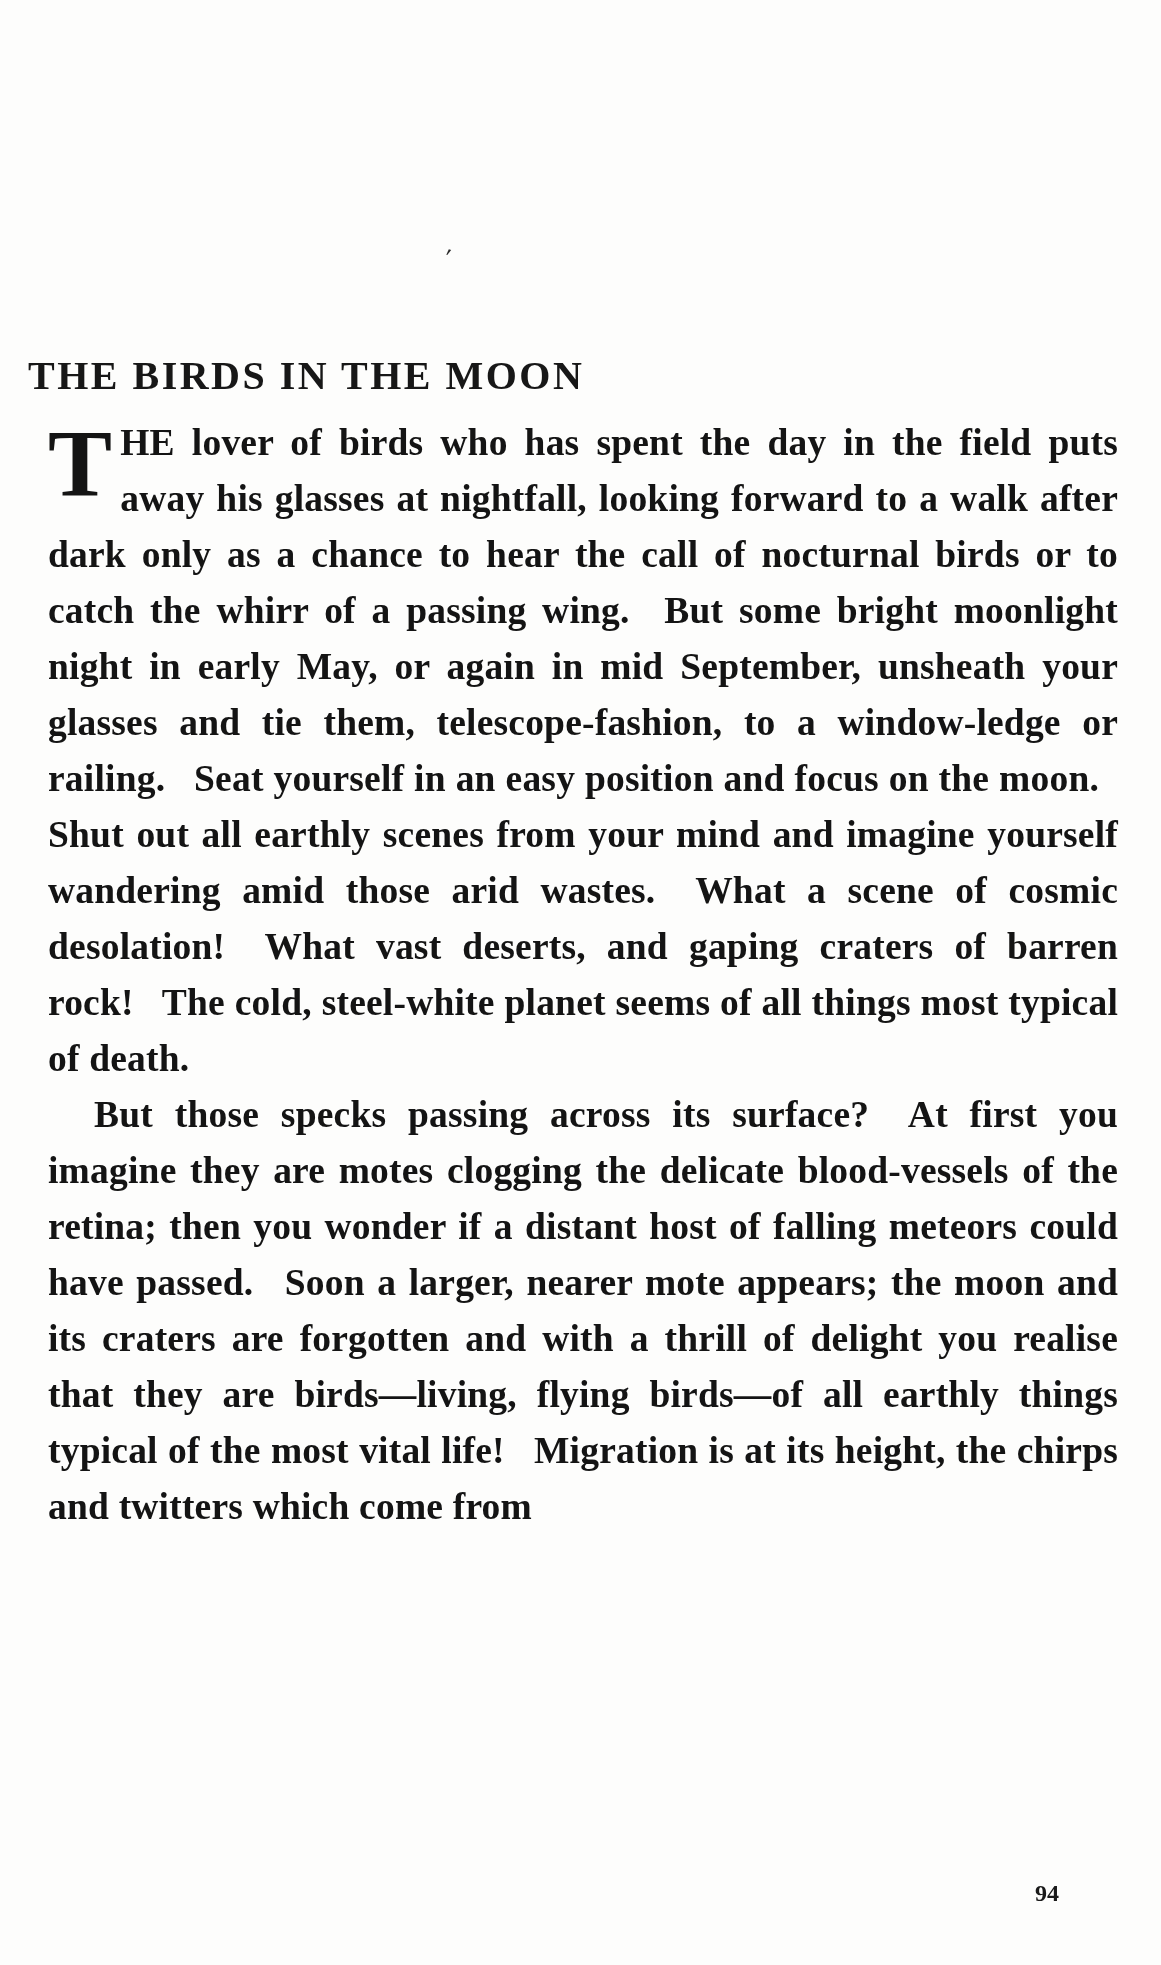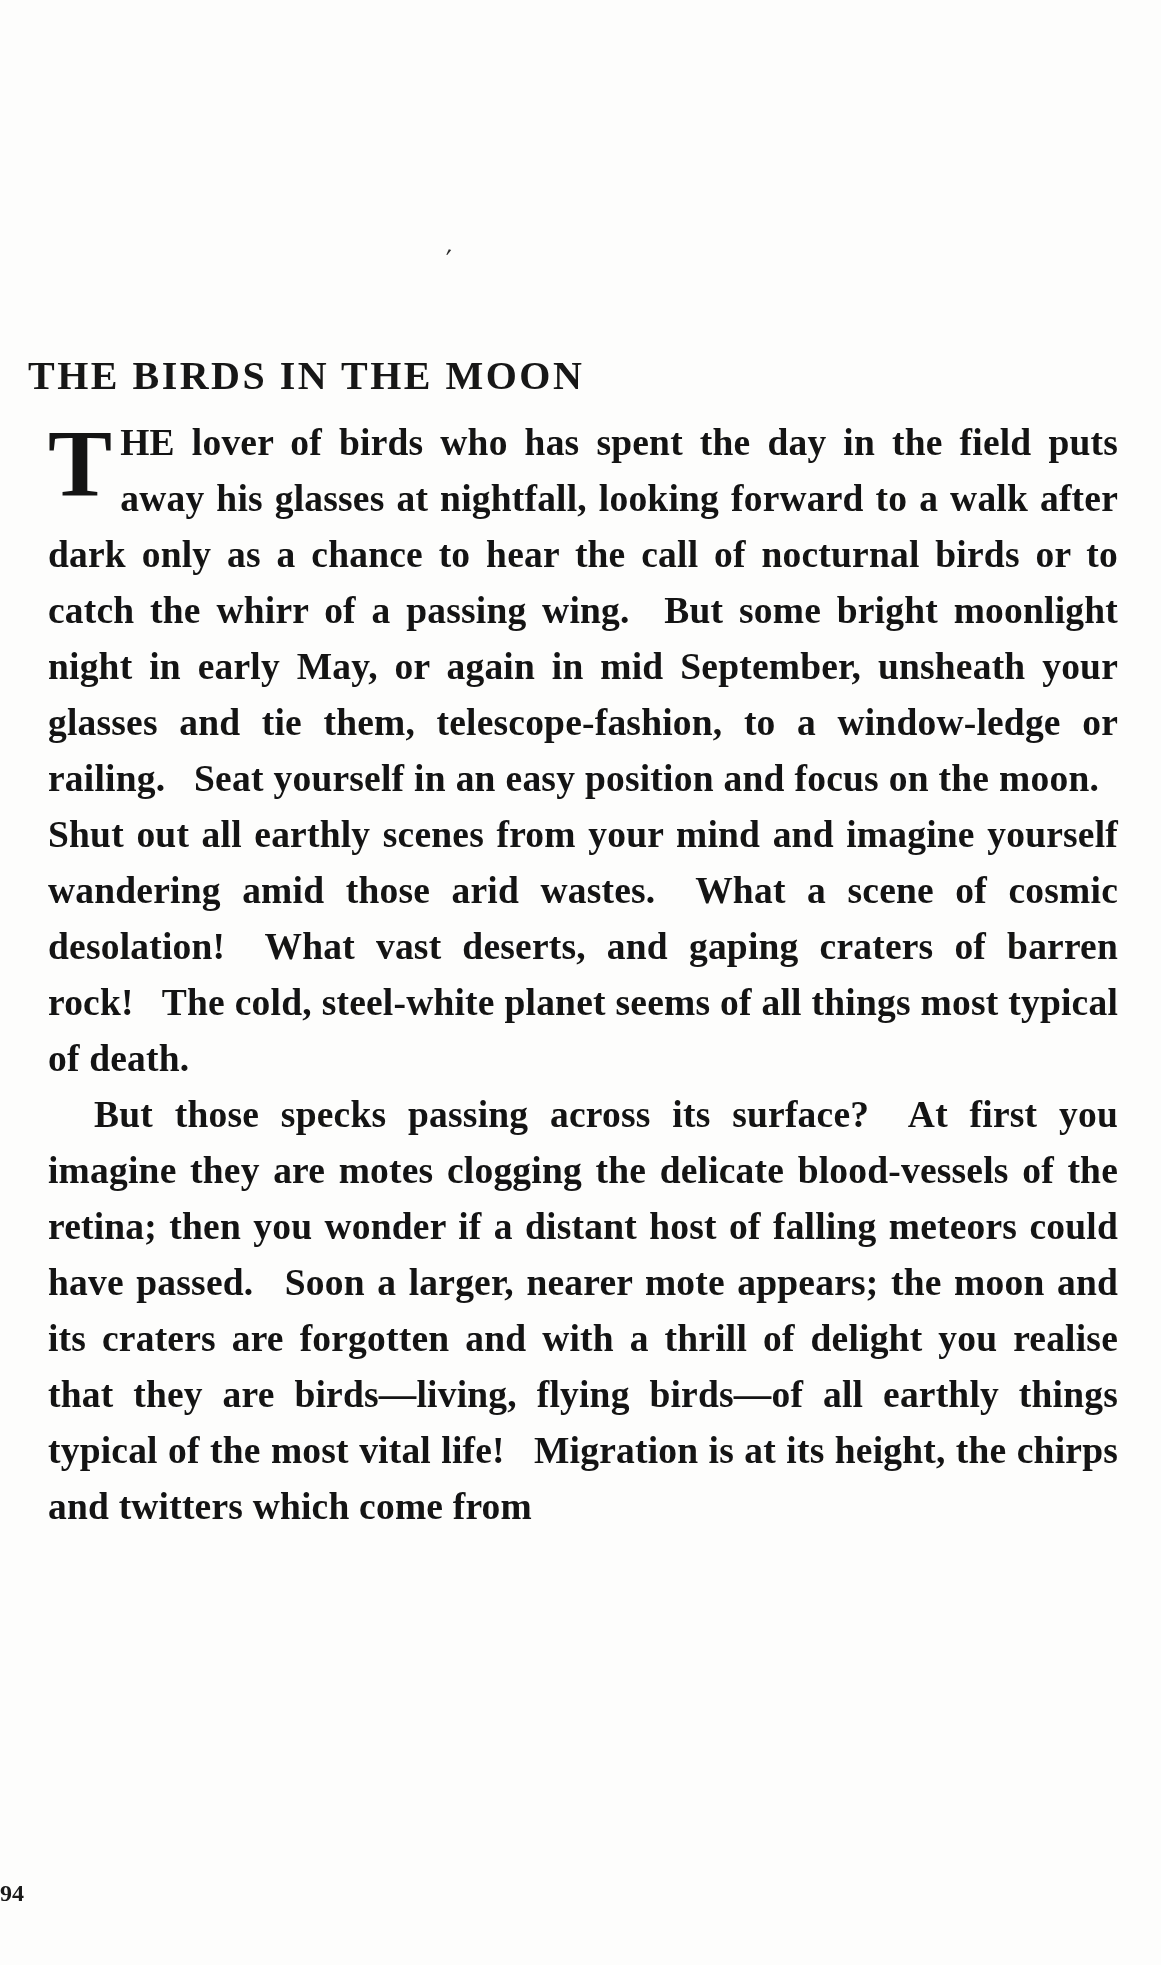--- a/index.html
+++ b/index.html
@@ -71,21 +71,21 @@
     font-weight: 700;
     padding: 6px 8px 0 0;
     margin-top: 4px;
     font-family: "Liberation Serif", "DejaVu Serif", serif;
   }
   .folio {
     position: absolute;
     left: 0;
     top: 1880px;
     width: 1059px;
-    text-align: left;
+    text-align: right;
     font-size: 24px;
     font-weight: 700;
     color: #1a1a1a;
   }
 </style>
 </head>
 <body>
 
 <div class="page">
 

